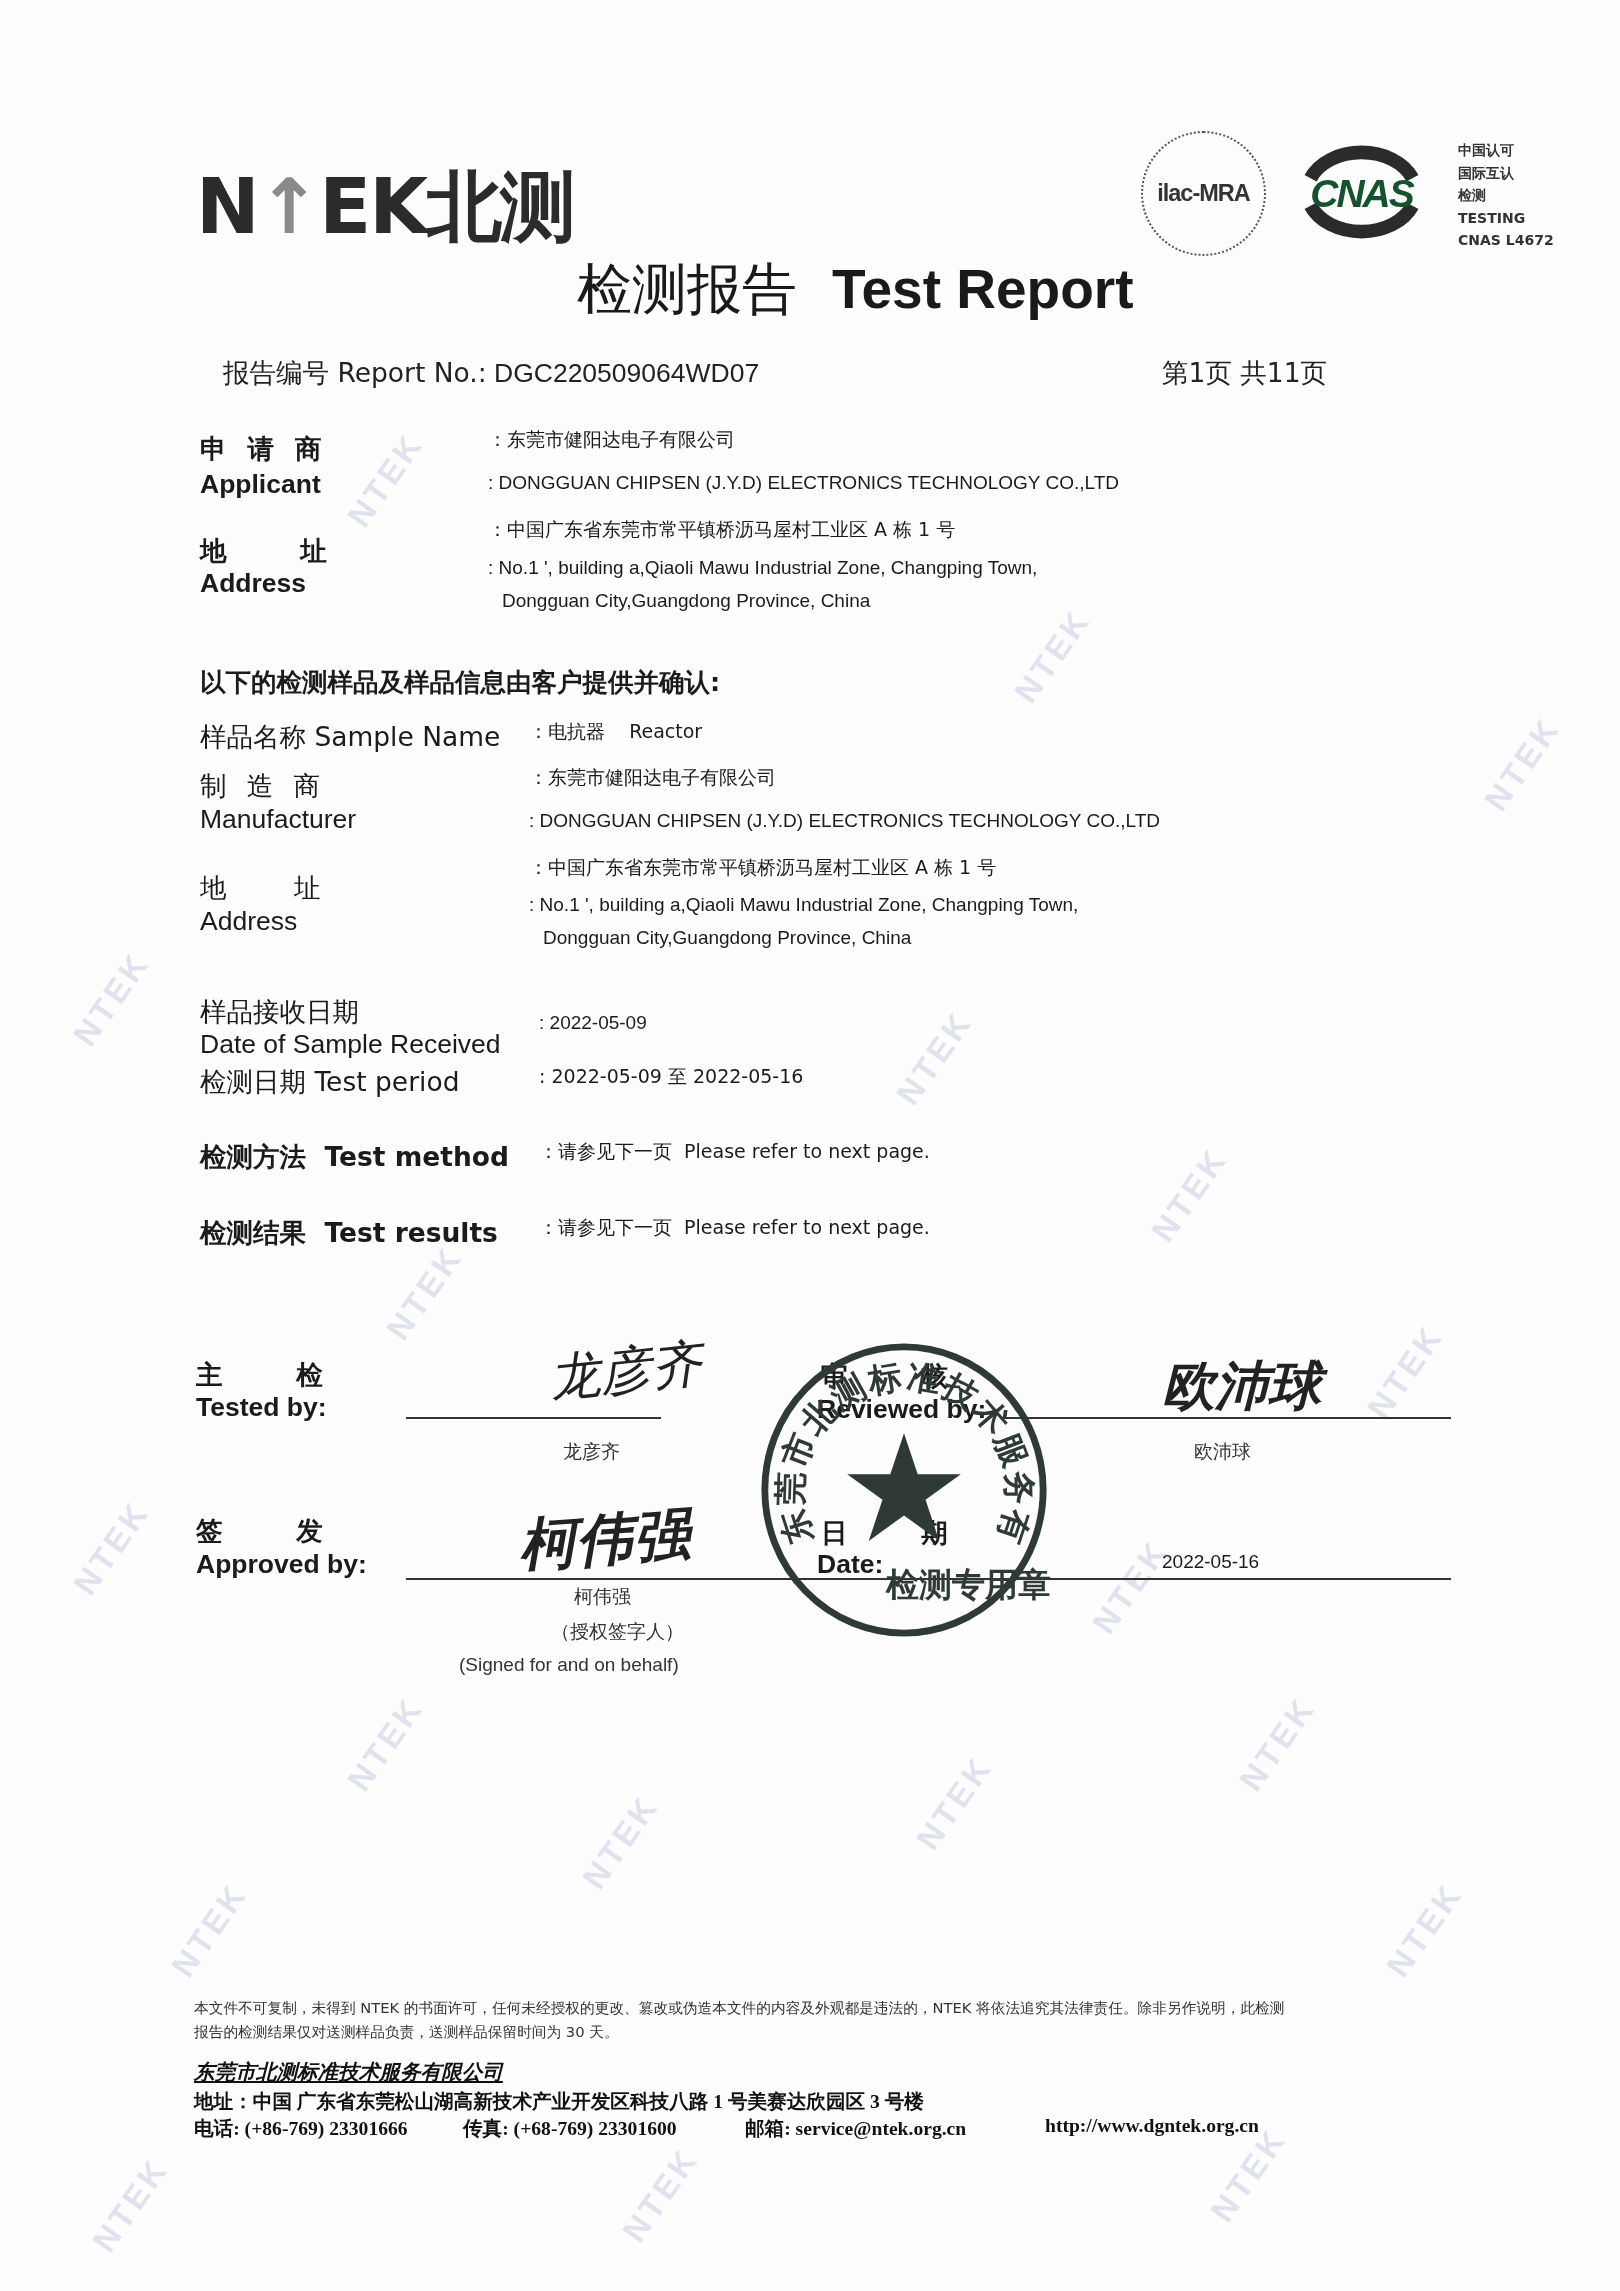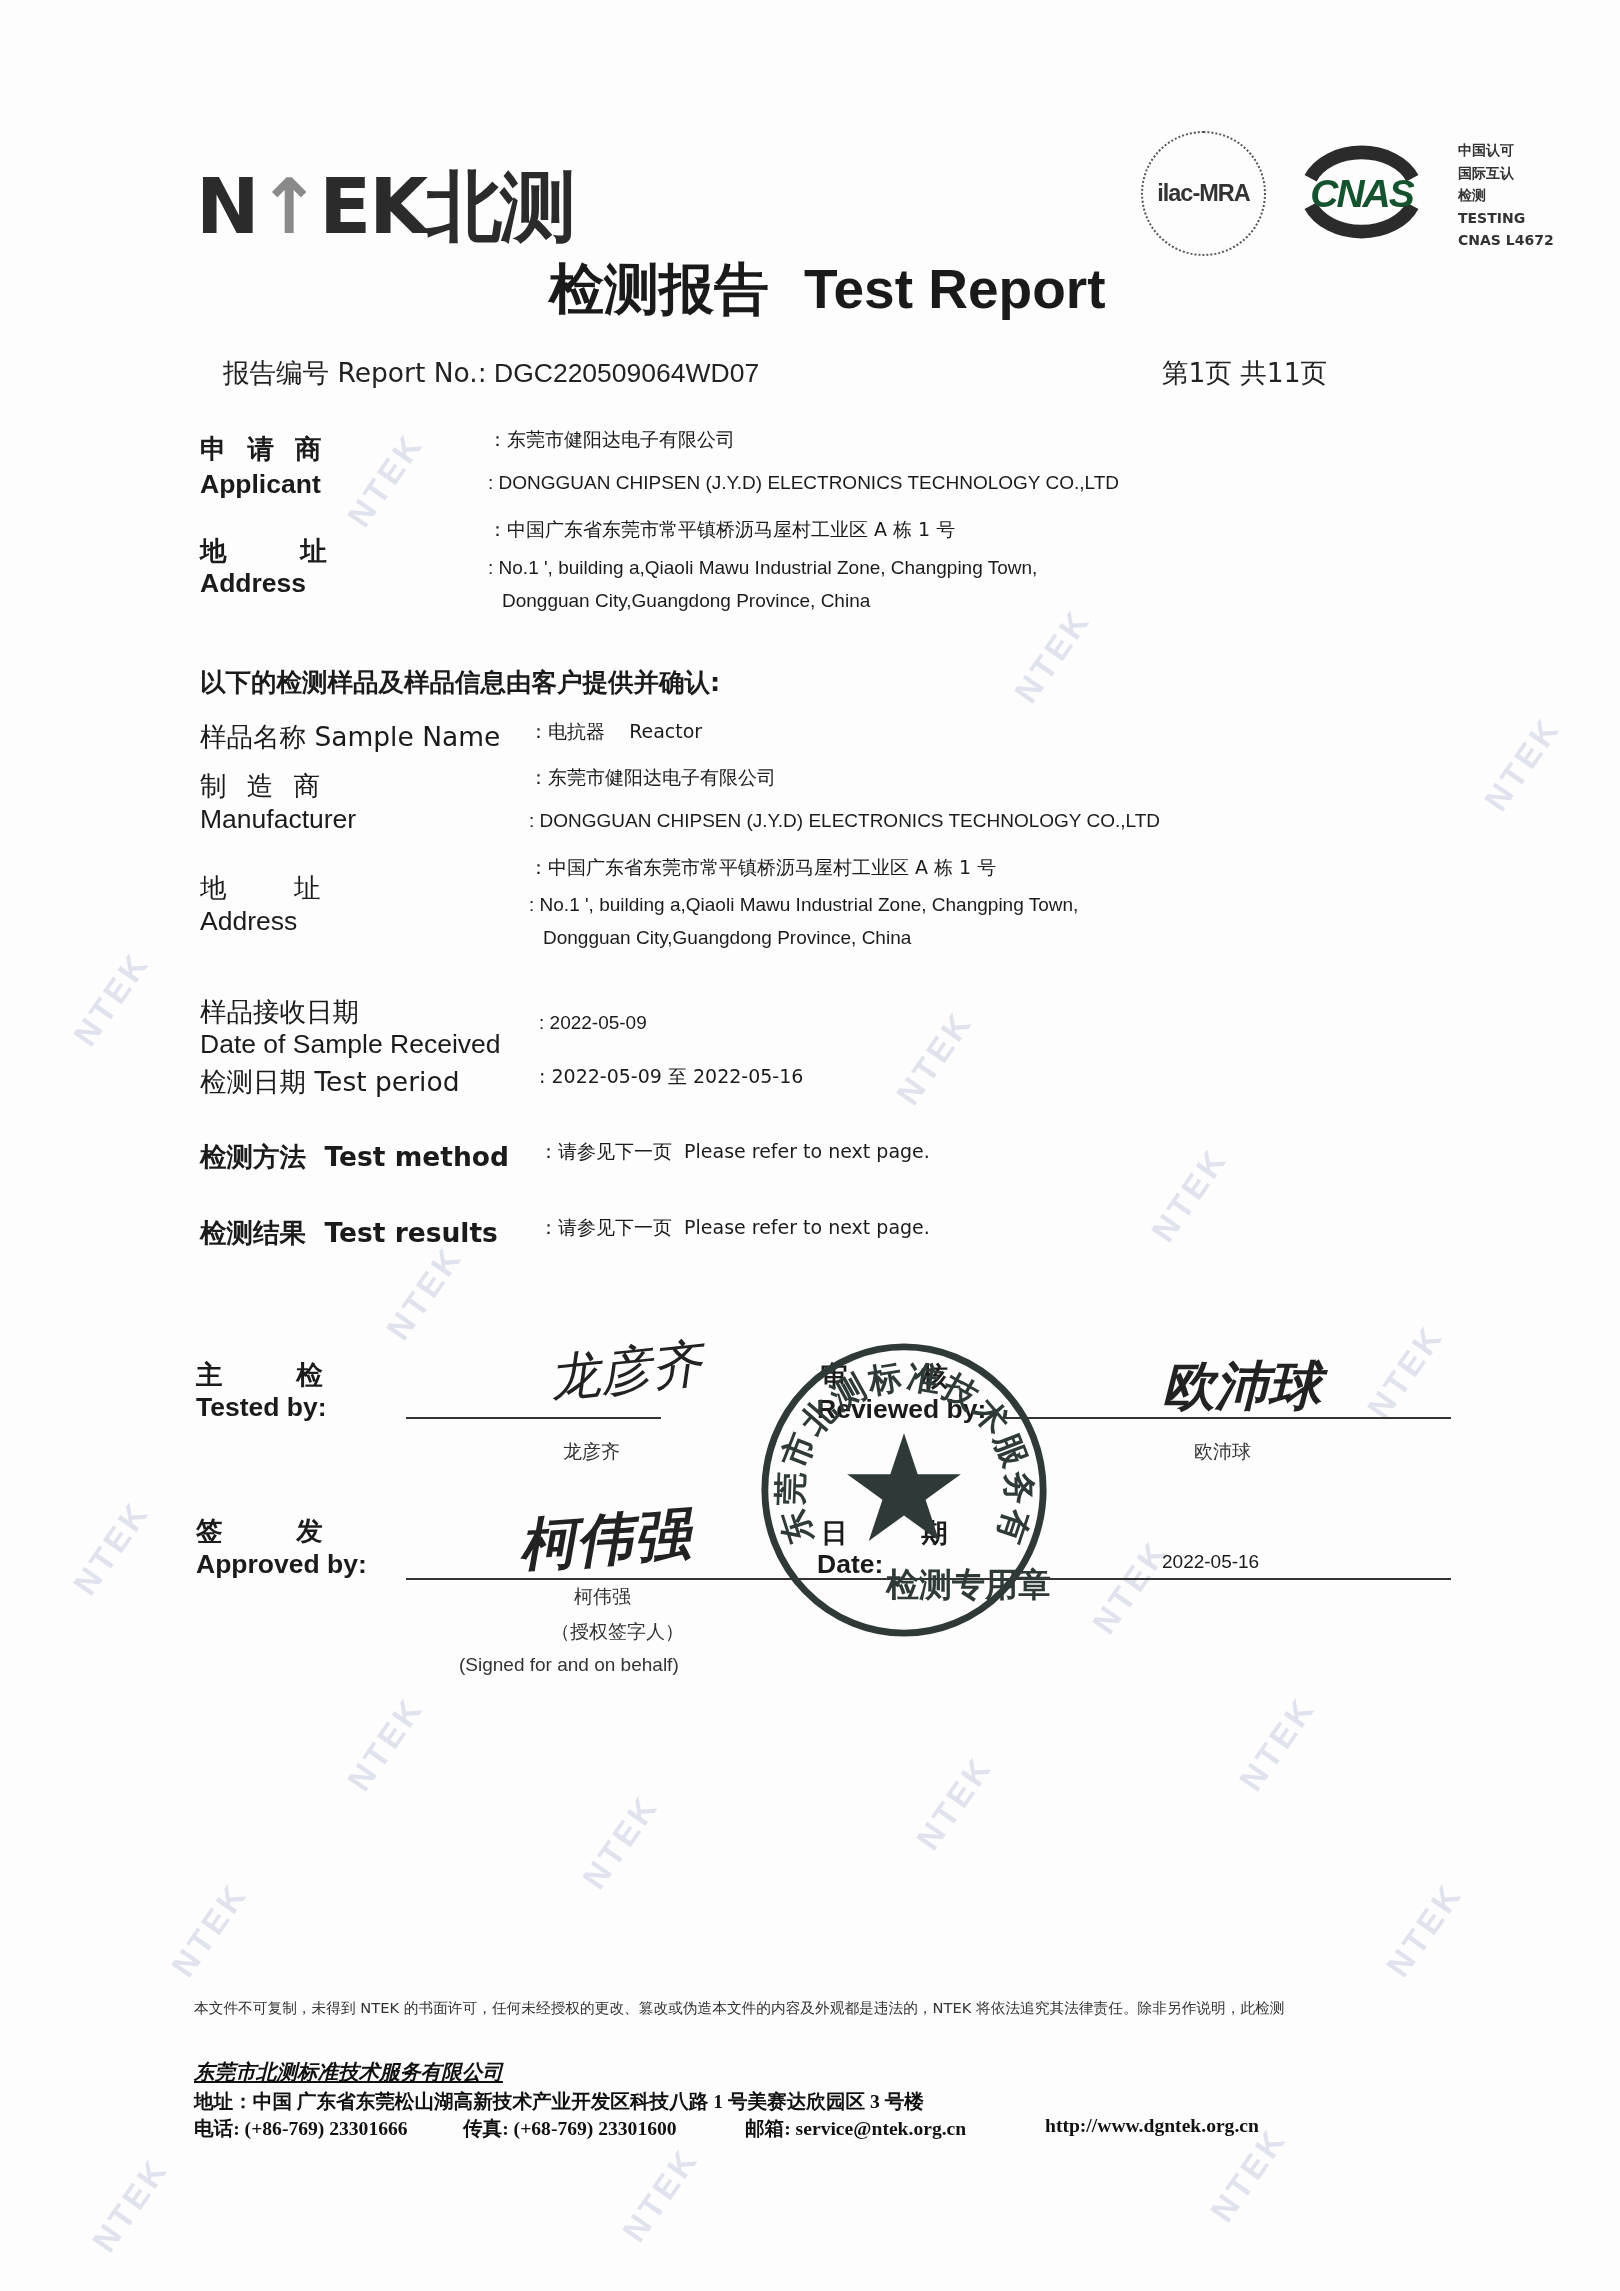--- a/index.html
+++ b/index.html
@@ -11,21 +11,21 @@
   .abs { position: absolute; }
   .wm {
     position: absolute; color: #c9cfe0; font-size: 33px; font-weight: bold;
     transform: rotate(-55deg); letter-spacing: 3.9px; opacity: .55;
     font-family: "Liberation Sans", sans-serif;
   }
   
   .logo { left: 196px; top: 157px; font-size: 76px; font-weight: 900; color: #2b2b2b; letter-spacing: -2px; font-family: "DejaVu Sans", sans-serif; }
   .logo .arrow { color: #8a8a8a; }
   .title { left: 549px; top: 253px; font-size: 55px; font-weight: bold; color: #1a1a1a; }
-  .title .zh { font-family: "DejaVu Sans", sans-serif; font-weight: bold; margin-right: 35px; }
+  .title .zh { font-family: "DejaVu Sans", sans-serif; font-weight: normal; margin-right: 35px; margin-left: 28px; }
   .ilac { left: 1141px; top: 131px; width: 125px; height: 125px; border-radius: 50%; border: 2.9px dotted #555; box-sizing: border-box; }
   .ilac span { position: absolute; top: 47px; left: 0; width: 100%; text-align: center; font-size: 23.5px; font-weight: bold; color: #333; letter-spacing: -1px; }
   .cnas { left: 1291px; top: 139px; width: 141px; height: 106px; }
   .cnas-text { left: 1458px; top: 139px; font-size: 14px; line-height: 22.5px; font-weight: bold; color: #333; }
   .meta { font-size: 26.5px; color: #222; }
   .lbl-b { font-weight: bold; font-size: 26.5px; }
   .lbl { font-size: 26.5px; }
   .val { font-size: 19px; }
   .zh { font-family: "DejaVu Sans", sans-serif; }
   .sigline { position: absolute; height: 2px; background: #333; }
@@ -166,20 +166,21 @@
     <polygon points="150,92 164,134 208,134 172,160 186,202 150,176 114,202 128,160 92,134 136,134" fill="#2f3a38"></polygon>
   </svg>
   <svg width="294" height="294" viewBox="0 0 300 300" style="position:absolute;left:0;top:0">
     <text font-size="34" font-weight="bold" fill="#2f3a38" font-family="DejaVu Sans, sans-serif" letter-spacing="2"><textPath href="#ringpath" id="ring-text-node">东莞市北测标准技术服务有限公司</textPath></text>
   </svg>
   <div style="position:absolute;left:0;top:220px;width:294px;text-align:right;font-size:33px;font-weight:bold;color:#2f3a38" class="zh">检测专用章</div>
 </div>
 
 <div class="abs footer-s zh" style="left:194px;top:1996px;width:1274px">
   <div>本文件不可复制，未得到 NTEK 的书面许可，任何未经授权的更改、篡改或伪造本文件的内容及外观都是违法的，NTEK 将依法追究其法律责任。除非另作说明，此检测</div>
+  <div>报告的检测结果仅对送测样品负责，送测样品保留时间为 30 天。</div>
 </div>
 <div class="abs footer-b zh" style="left:194px;top:2058px;font-style:italic;text-decoration:underline;font-size:20.6px">东莞市北测标准技术服务有限公司</div>
 <div class="abs footer-b zh" style="left:194px;top:2088px">地址：中国  广东省东莞松山湖高新技术产业开发区科技八路 1 号美赛达欣园区 3 号楼</div>
 <div class="abs footer-b zh" style="left:194px;top:2115px">电话: (+86-769) 23301666</div>
 <div class="abs footer-b zh" style="left:463px;top:2115px">传真: (+68-769) 23301600</div>
 <div class="abs footer-b zh" style="left:745px;top:2115px">邮箱: service@ntek.org.cn</div>
 <div class="abs footer-b" style="left:1045px;top:2115px">http://www.dgntek.org.cn</div>
 
 
 </body></html>

